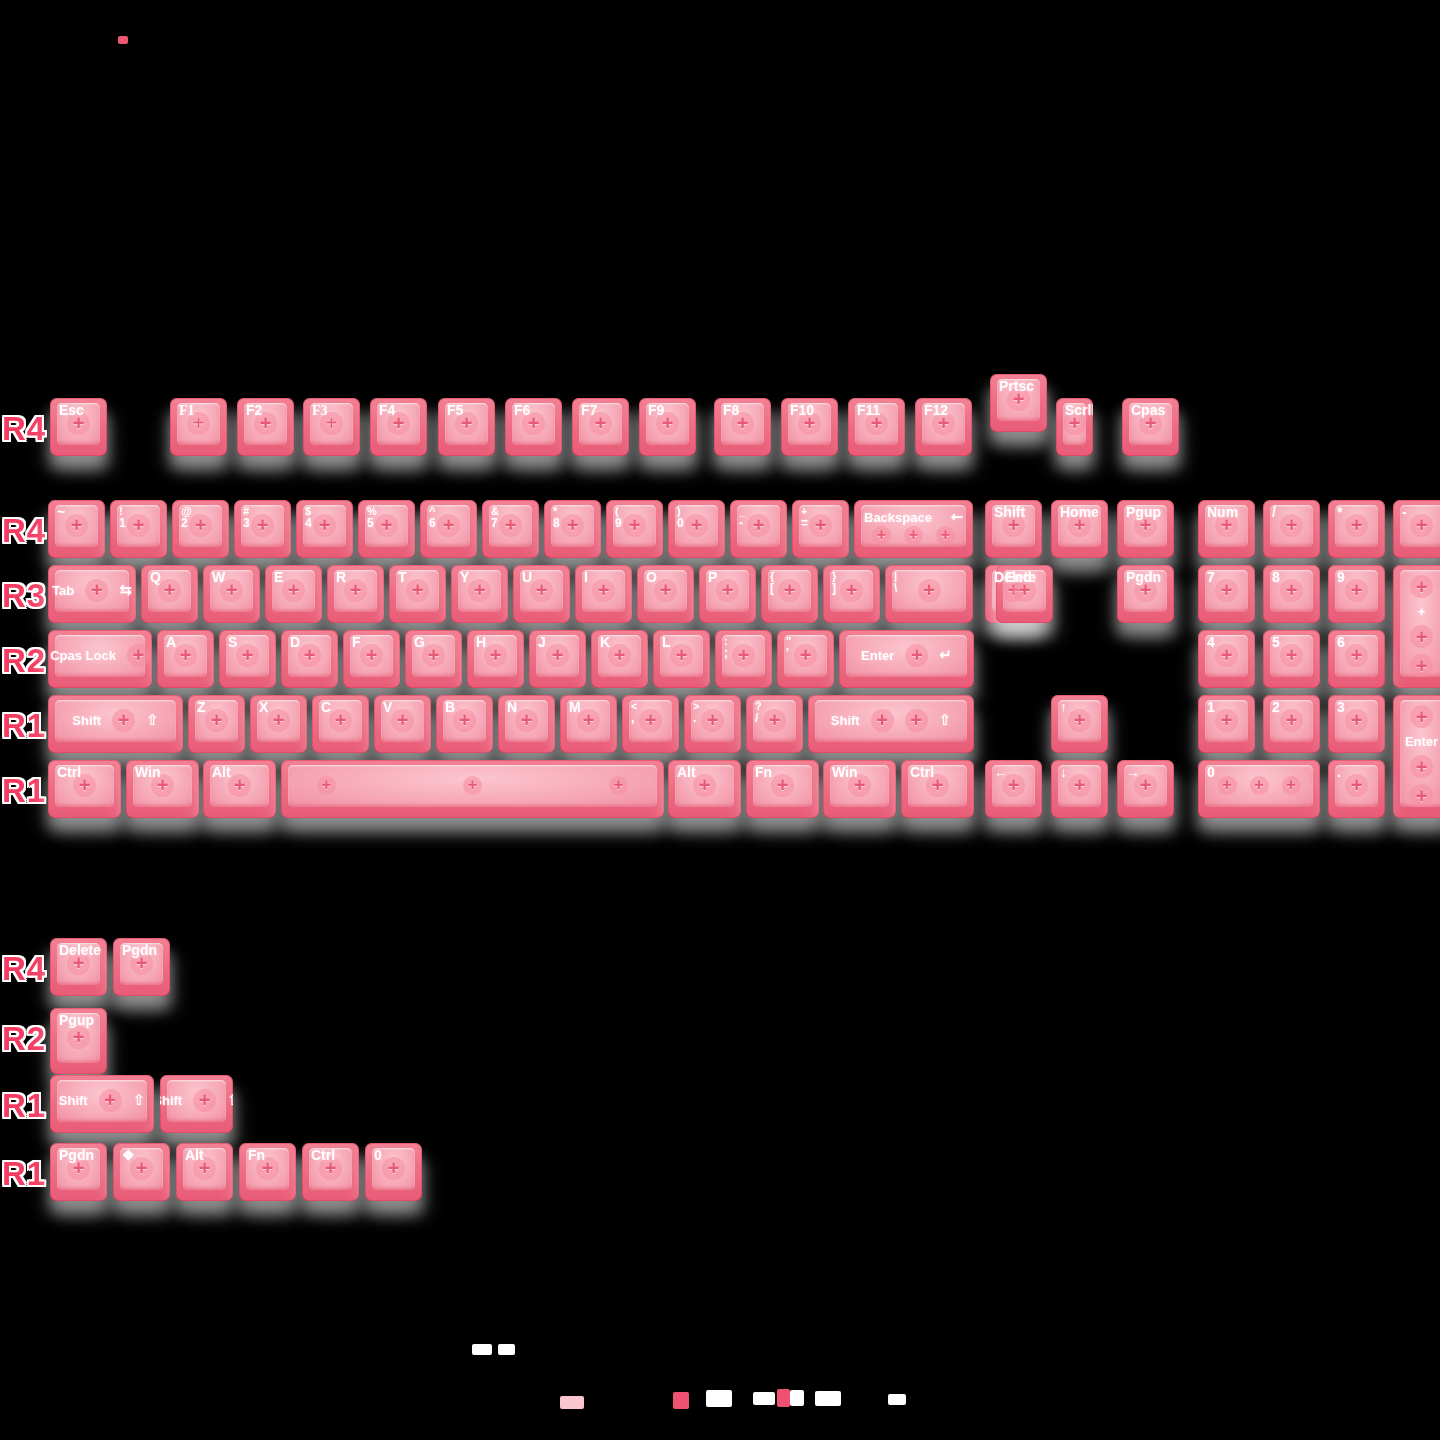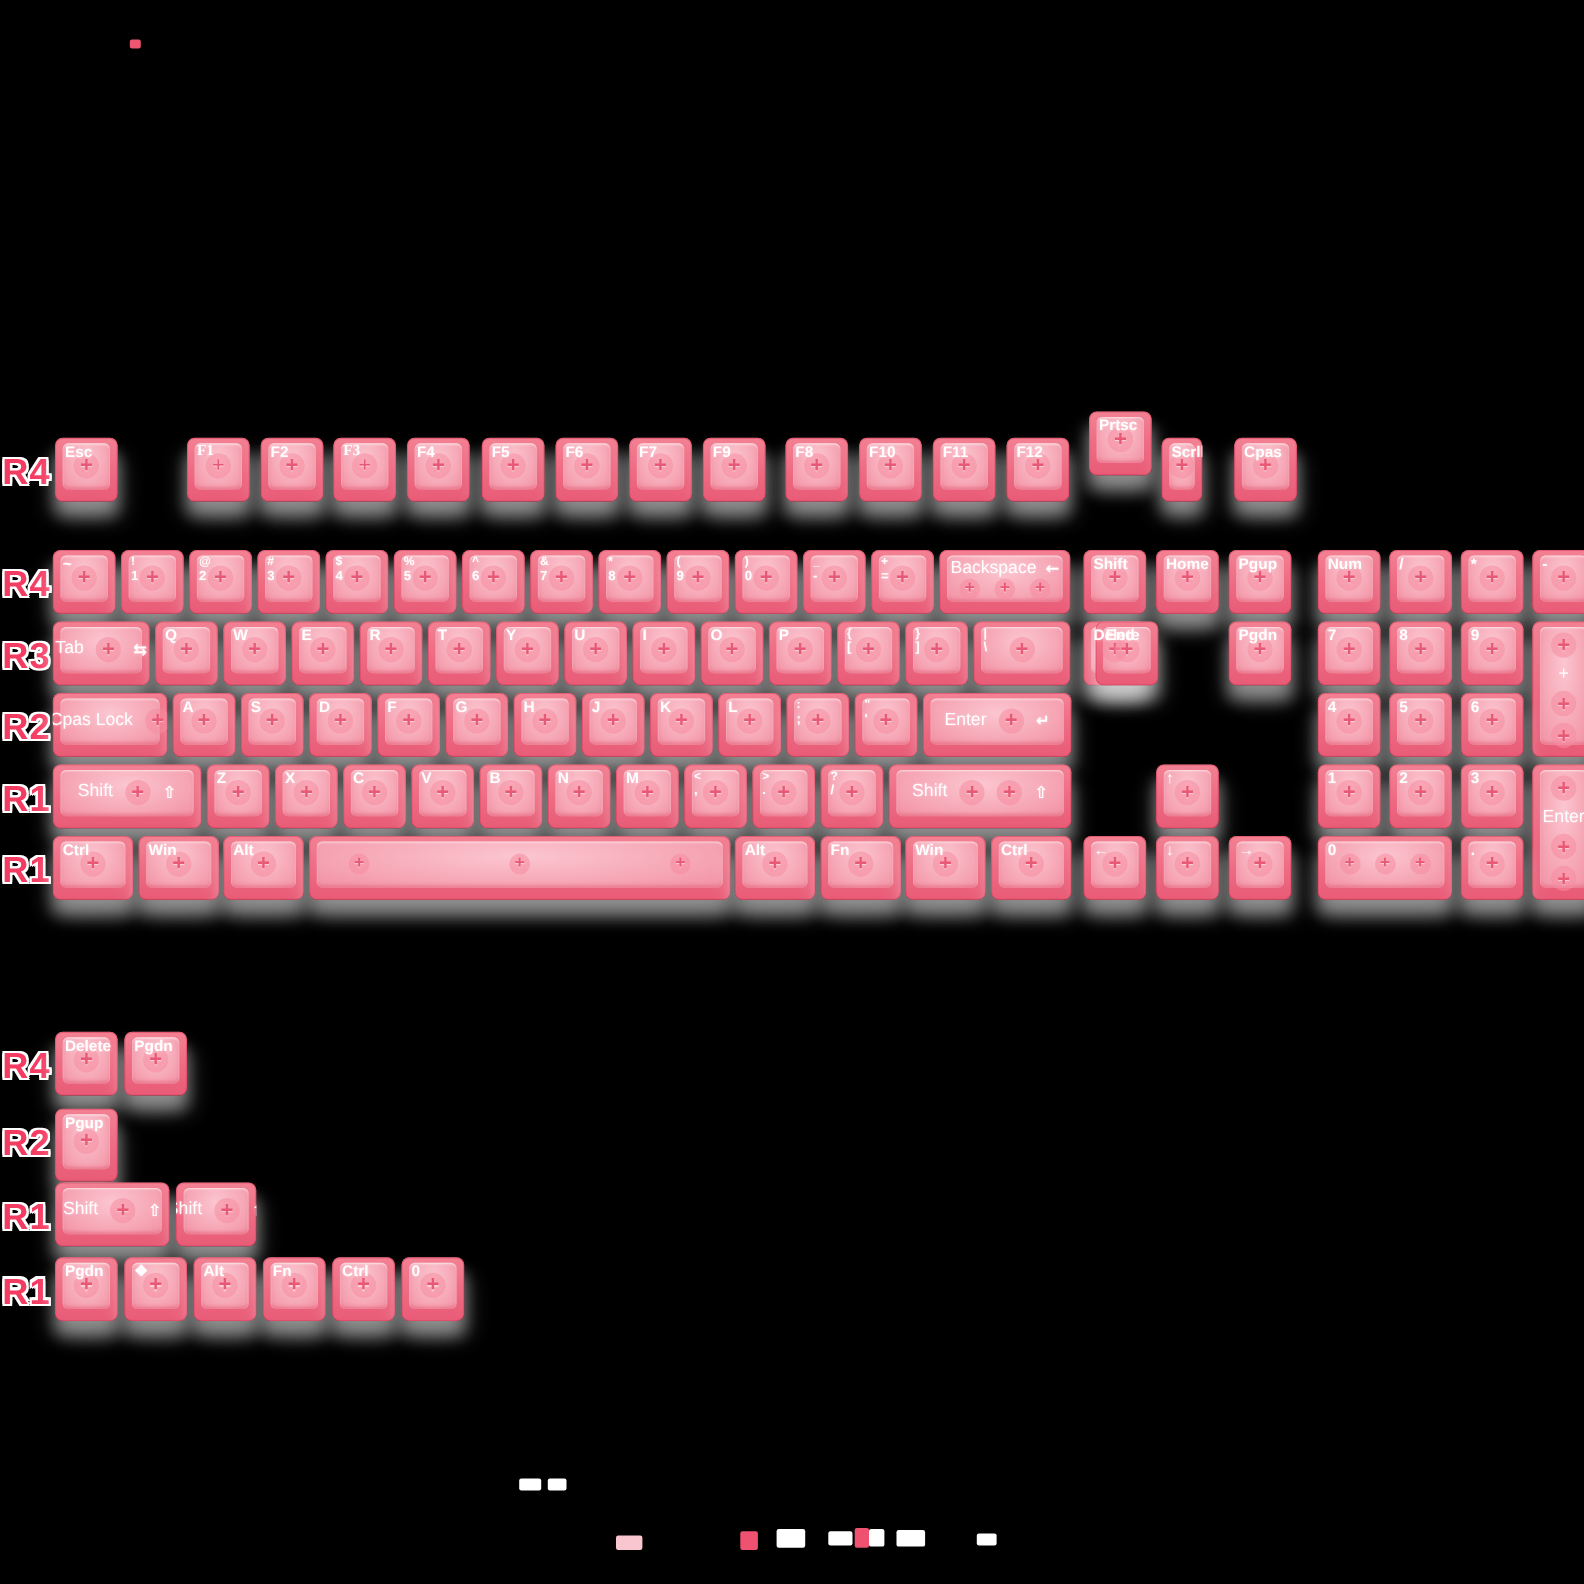--- a/index.html
+++ b/index.html
@@ -26,21 +26,21 @@
       justify-content:center;gap:11px;z-index:1;}
   .kc.col{flex-direction:column;gap:6px;top:10px;bottom:14px;justify-content:space-between;}
   .kc.spread{justify-content:space-between;padding:0 36px;}
   .kc.low{top:20px;}
   .stem{width:23px;height:23px;border-radius:50%;flex:0 0 auto;
     background:rgba(246,140,160,.55);display:flex;align-items:center;justify-content:center;
     color:rgba(231,82,112,.95);font-size:20px;font-weight:bold;line-height:1;
     text-shadow:0 1px 1px rgba(255,255,255,.55);}
   .kc.tight{gap:13px;}
   .kc.tight .stem{width:19px;height:19px;font-size:16px;}
-  .ktext{color:#fff;font-weight:normal;font-size:16px;white-space:nowrap;
+  .ktext{color:#fff;font-weight:bold;font-size:13px;white-space:nowrap;
     text-shadow:0 0 3px rgba(255,210,220,.8);}
   .kicon{color:#fff;font-weight:bold;font-size:15px;font-family:"DejaVu Sans",sans-serif;
     text-shadow:0 0 3px rgba(255,210,220,.8);}
   .two-legend{position:absolute;top:8px;left:10px;right:10px;z-index:2;display:flex;
     justify-content:space-between;align-items:center;}
   .frag{position:absolute;border-radius:2px;}
 </style>
 </head>
 <body>
 

